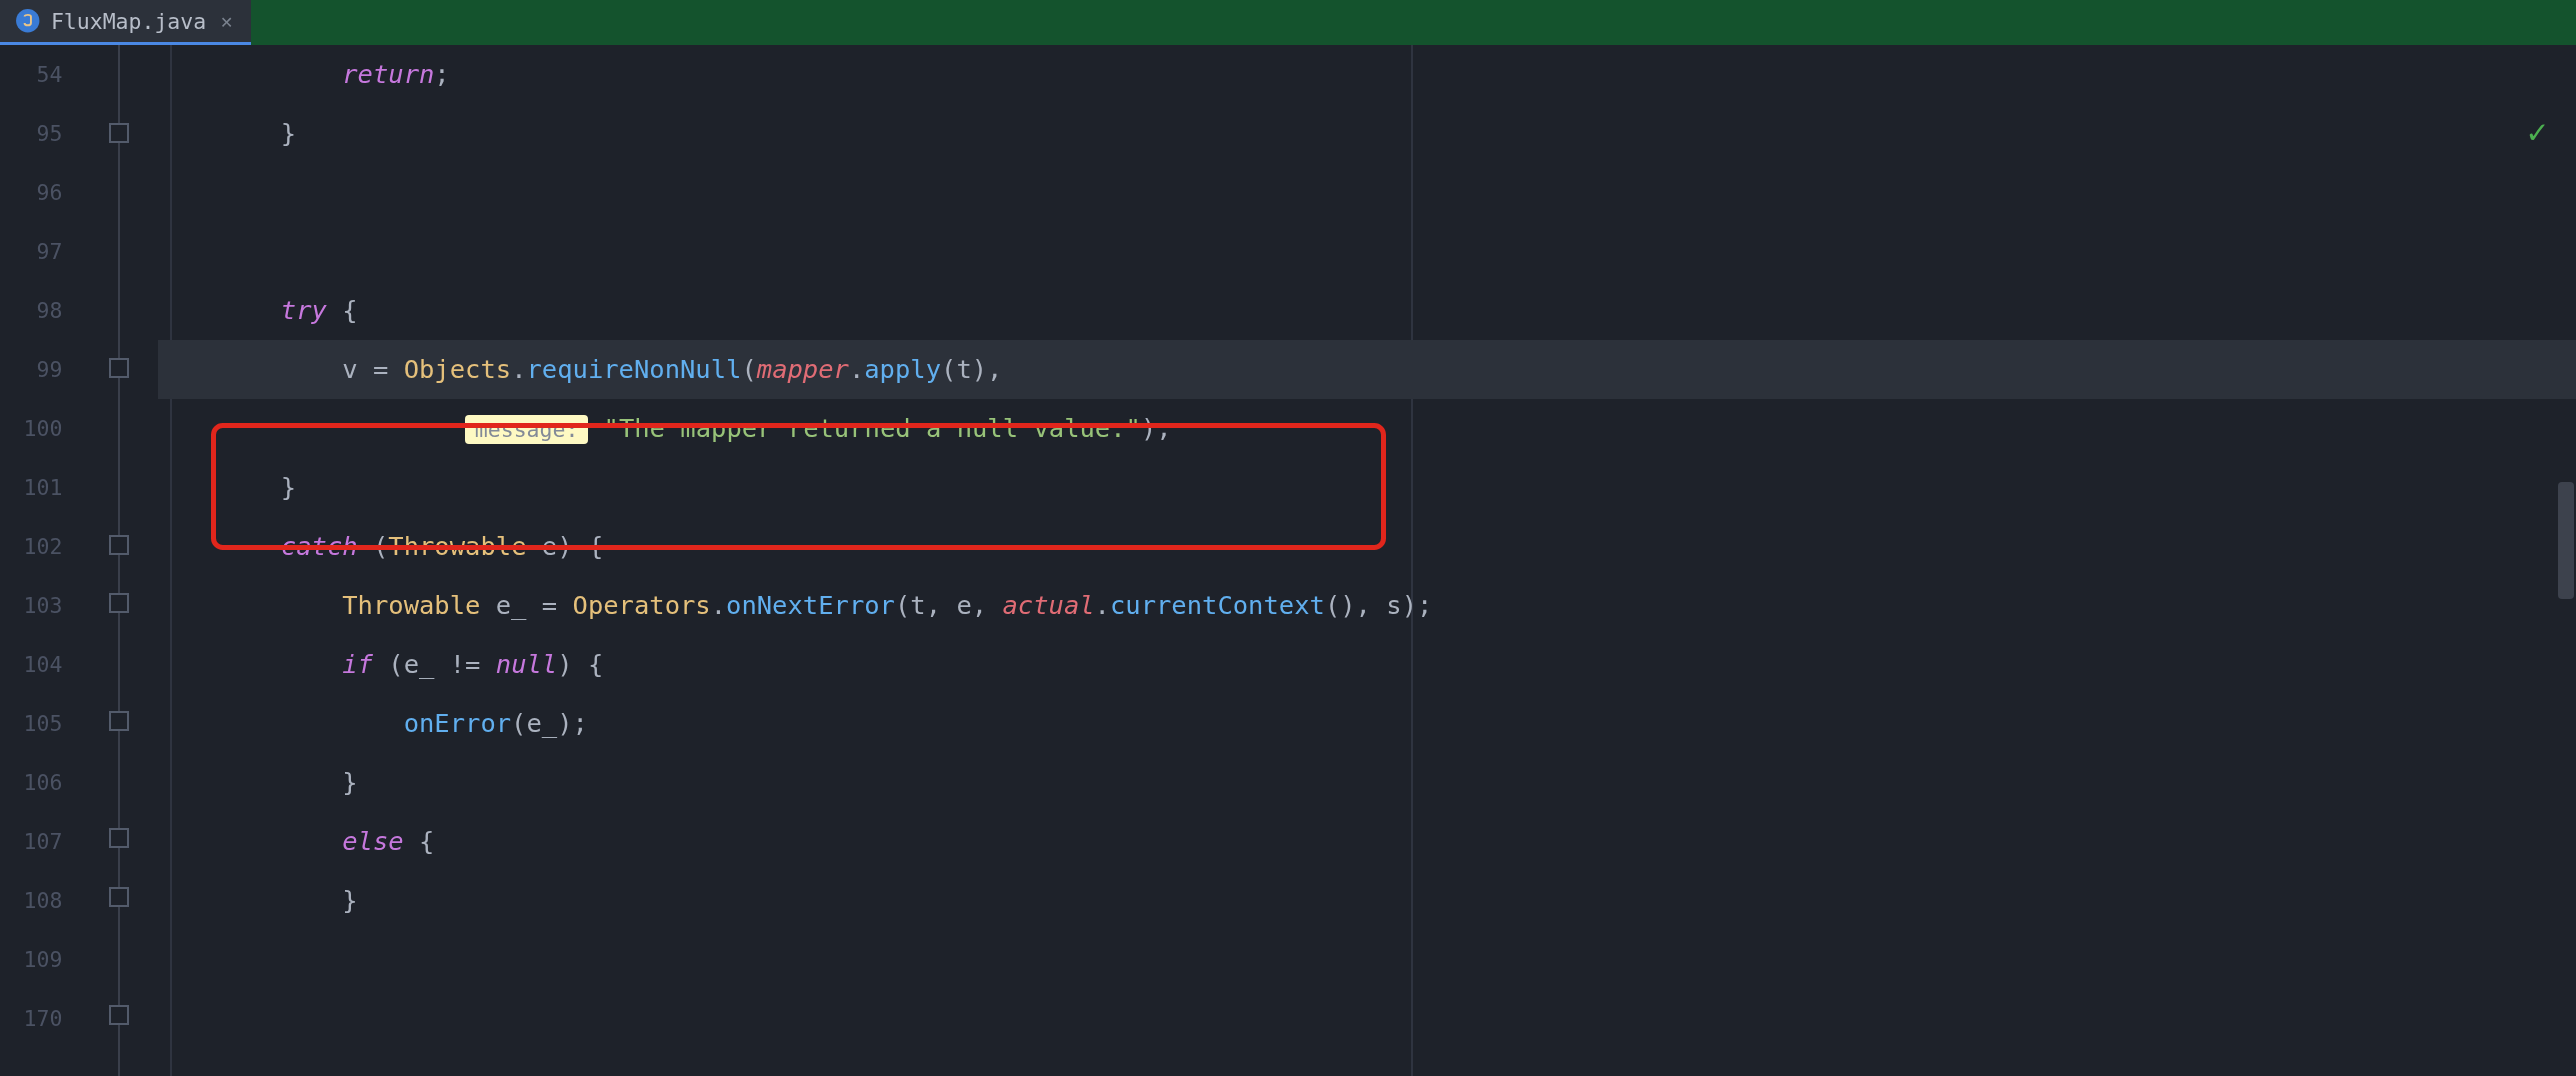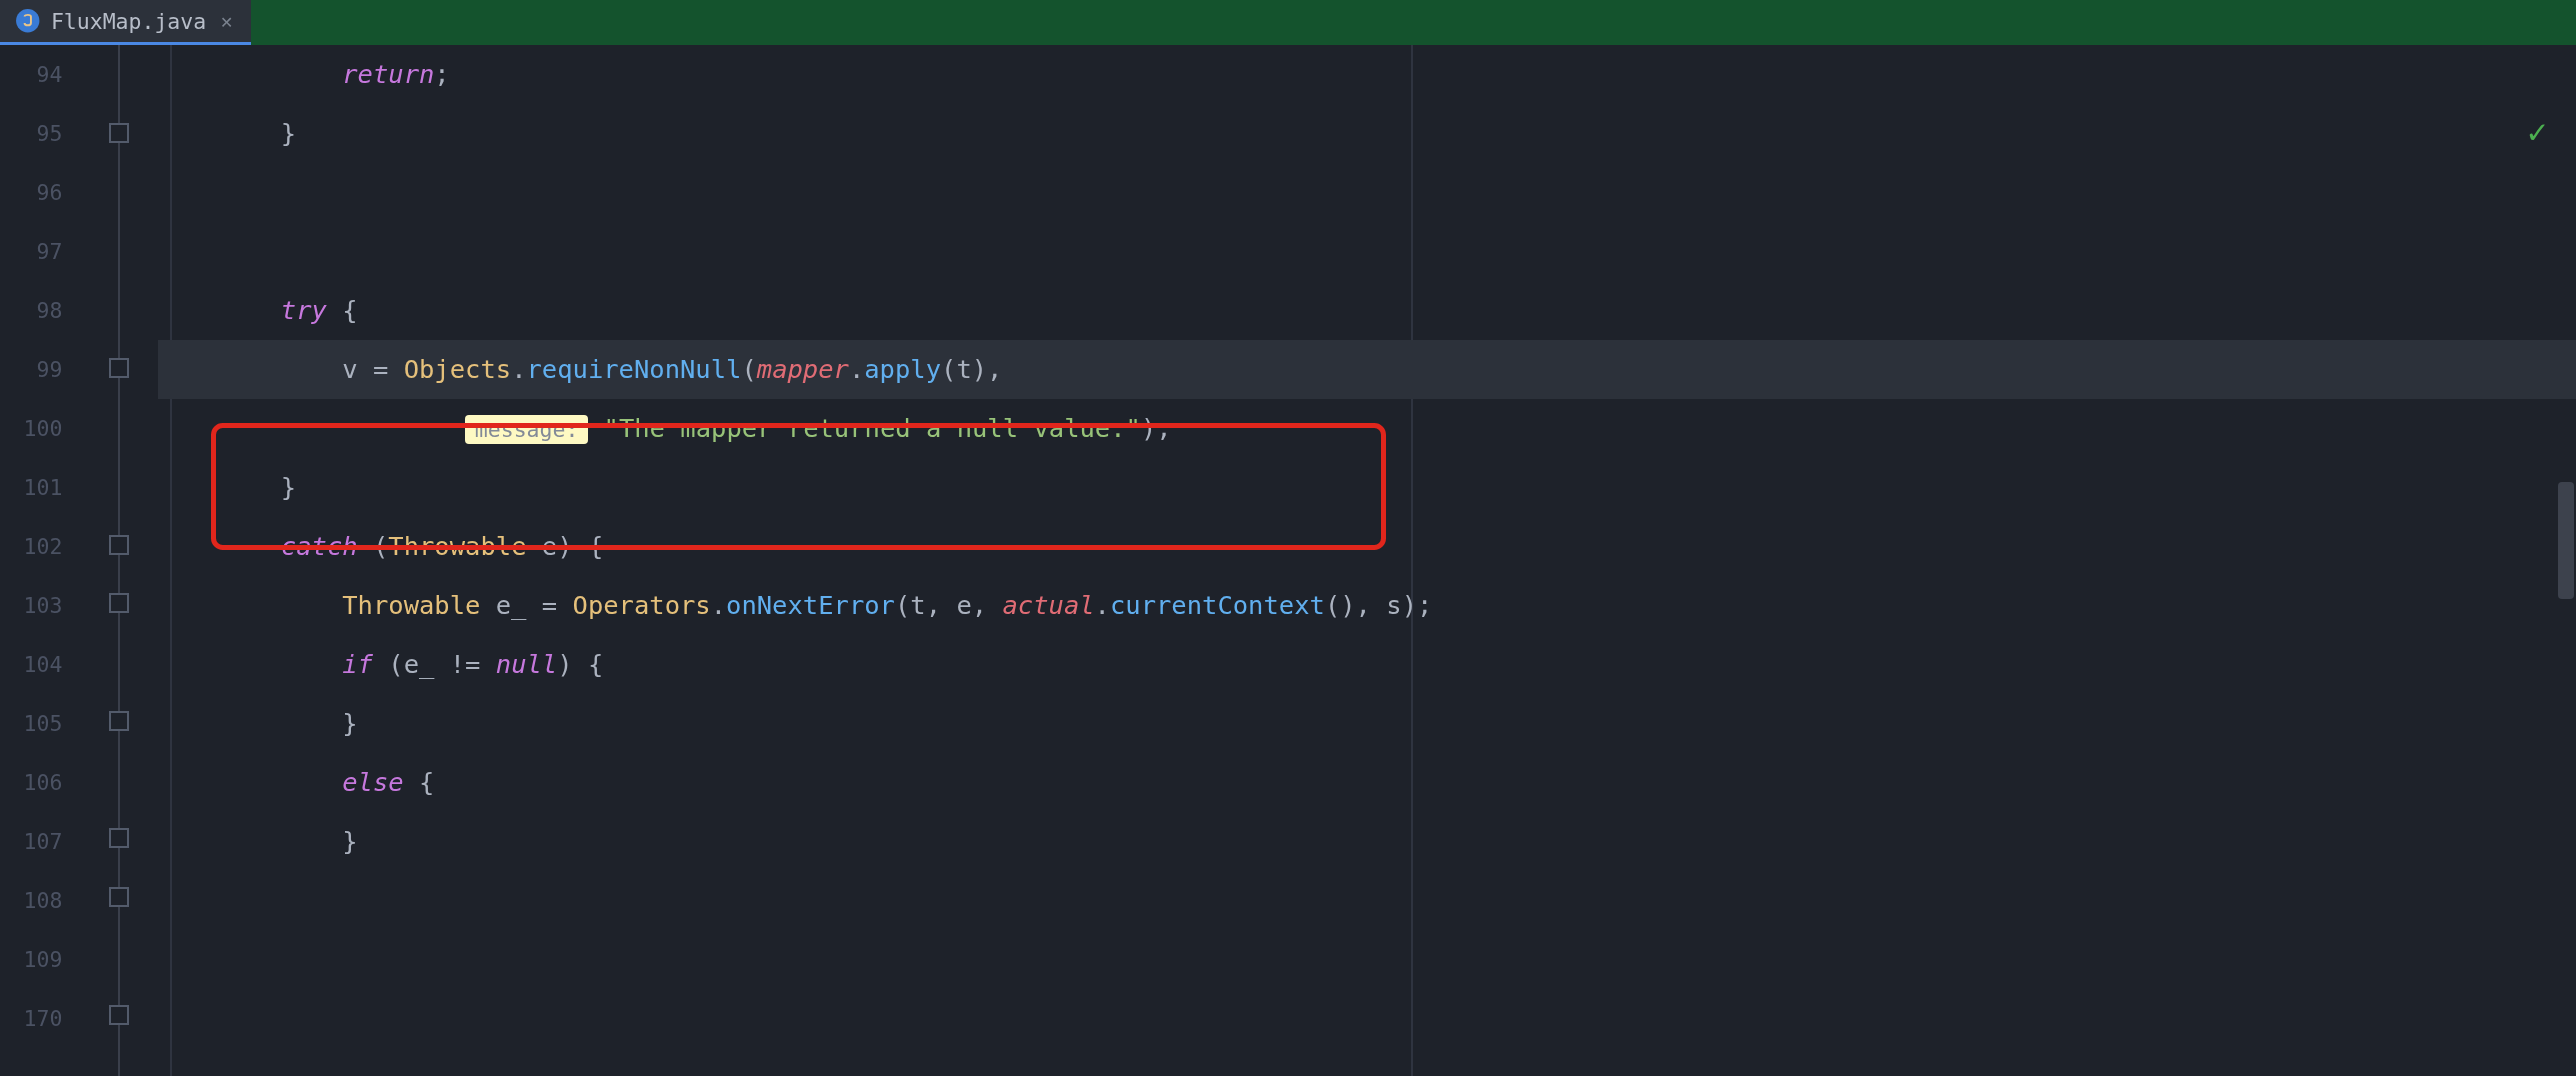--- a/index.html
+++ b/index.html
@@ -175,21 +175,21 @@
     <span class="tab-close">✕</span>
   </div>
 </div>
 
 <div class="editor-wrap">
   <span class="check-icon">✓</span>
 
   <div class="editor">
 
     <div class="gutter">
-      <div class="ln">94</div>
+      <div class="ln">54</div>
       <div class="ln">95</div>
       <div class="ln">96</div>
       <div class="ln">97</div>
       <div class="ln">98</div>
       <div class="ln">99</div>
       <div class="ln">100</div>
       <div class="ln">101</div>
       <div class="ln">102</div>
       <div class="ln">103</div>
       <div class="ln">104</div>
@@ -223,20 +223,21 @@
       <div class="row">        <span class="kw-text">}</span></div>
       <div class="row"> </div>
       <div class="row"> </div>
       <div class="row">        <span class="kw-purple">try</span><span class="kw-text"> {</span></div>
       <div class="row current">            <span class="kw-text">v = </span><span class="kw-yellow">Objects</span><span class="kw-text">.</span><span class="kw-blue">requireNonNull</span><span class="kw-text">(</span><span class="kw-red">mapper</span><span class="kw-text">.</span><span class="kw-blue">apply</span><span class="kw-text">(</span><span class="kw-text">t</span><span class="kw-text">),</span></div>
       <div class="row">                    <span class="hint">message:</span> <span class="kw-green">"The mapper returned a null value."</span><span class="kw-text">);</span></div>
       <div class="row">        <span class="kw-text">}</span></div>
       <div class="row">        <span class="kw-purple">catch</span><span class="kw-text"> (</span><span class="kw-yellow">Throwable</span><span class="kw-text"> e</span><span class="kw-text">) {</span></div>
       <div class="row">            <span class="kw-yellow">Throwable</span><span class="kw-text"> e_ = </span><span class="kw-yellow">Operators</span><span class="kw-text">.</span><span class="kw-blue">onNextError</span><span class="kw-text">(</span><span class="kw-text">t</span><span class="kw-text">, </span><span class="kw-text">e</span><span class="kw-text">, </span><span class="kw-red">actual</span><span class="kw-text">.</span><span class="kw-blue">currentContext</span><span class="kw-text">()</span><span class="kw-text">, </span><span class="kw-text">s</span><span class="kw-text">);</span></div>
       <div class="row">            <span class="kw-purple">if</span><span class="kw-text"> (</span><span class="kw-text">e_</span><span class="kw-text"> != </span><span class="kw-purple">null</span><span class="kw-text">) {</span></div>
+      <div class="row">                <span class="kw-blue">onError</span><span class="kw-text">(</span><span class="kw-text">e_</span><span class="kw-text">);</span></div>
       <div class="row">            <span class="kw-text">}</span></div>
       <div class="row">            <span class="kw-purple">else</span><span class="kw-text"> {</span></div>
       <div class="row">            <span class="kw-text">}</span></div>
     </div>
   </div>
 
   <div class="scrollbar-track">
     <div class="scrollbar-thumb"></div>
   </div>
 </div>

